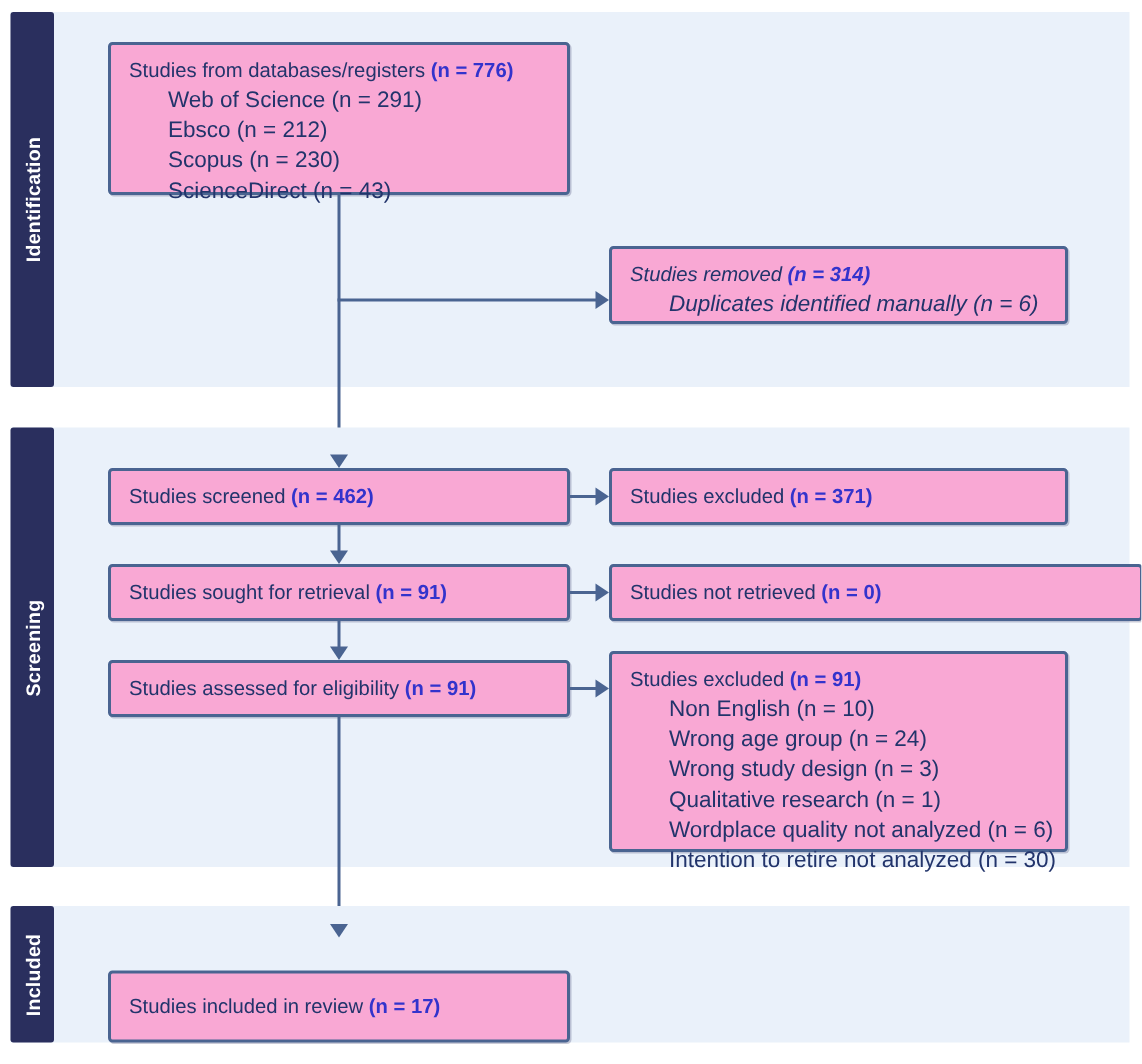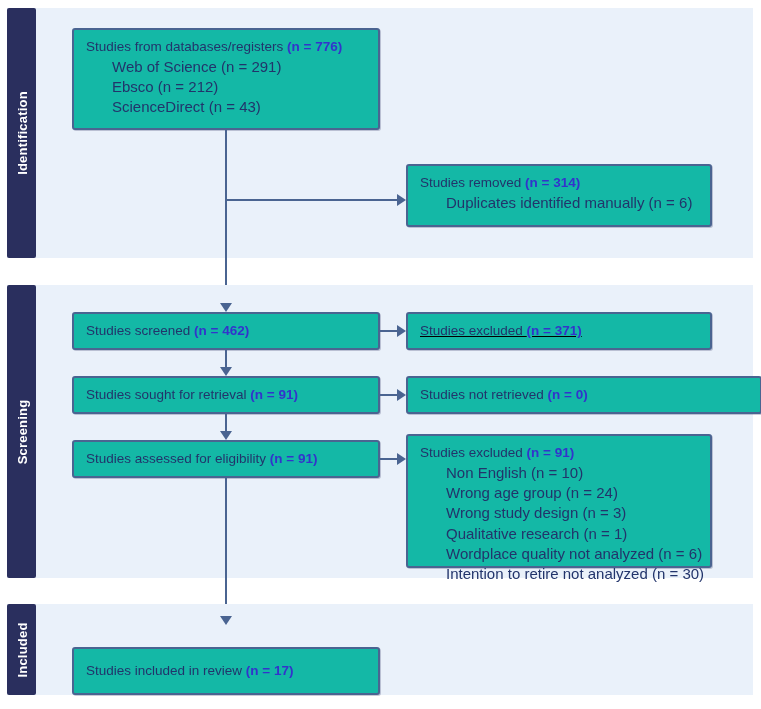--- a/index.html
+++ b/index.html
@@ -38,21 +38,21 @@
     color: #ffffff;
     font-size: 13px;
     font-weight: bold;
     letter-spacing: 0.2px;
     font-family: "Liberation Sans", sans-serif;
   }
 
   
   .node-box {
     position: absolute;
-    background: #14b8a6;
+    background: #f9a8d4;
     border: 2px solid #4a6491;
     border-radius: 3px;
     box-sizing: border-box;
     box-shadow: 1px 1px 0 rgba(42,47,94,0.25);
   }
   .node-inner {
     padding: 8px 10px 8px 12px;
     font-size: 13.5px;
     color: #22346b;
     line-height: 1.32;
@@ -121,26 +121,27 @@
   </div>
 
   <div class="node-box" style="left:72px; top:28px; width:308px; height:102px;">
     <div class="node-inner">
       <div class="node-title">
         <span>Studies from databases/registers </span><span class="count">(n = 776)</span>
       </div>
       <ul class="sub-list">
         <li>Web of Science (n = 291)</li>
         <li>Ebsco (n = 212)</li>
+        <li>Scopus (n = 230)</li>
         <li>ScienceDirect (n = 43)</li>
       </ul>
     </div>
   </div>
 
-  <div class="node-box" style="left:406px; top:164px; width:306px; height:63px;">
+  <div class="node-box" style="left:406px; top:164px; width:306px; height:52px;font-style:italic;">
     <div class="node-inner">
       <div class="node-title">
         <span>Studies removed </span><span class="count">(n = 314)</span>
       </div>
       <ul class="sub-list">
         <li>Duplicates identified manually (n = 6)</li>
       </ul>
     </div>
   </div>
 
@@ -157,21 +158,21 @@
   <div class="arrow-down" style="left:220px; top:303px;"></div>
 
   <div class="node-box" style="left:72px; top:312px; width:308px; height:38px;">
     <div class="node-inner center-v">
       <div class="node-title">
         <span>Studies screened </span><span class="count">(n = 462)</span>
       </div>
     </div>
   </div>
 
-  <div class="node-box" style="left:406px; top:312px; width:306px; height:38px;text-decoration:underline;">
+  <div class="node-box" style="left:406px; top:312px; width:306px; height:38px;">
     <div class="node-inner center-v">
       <div class="node-title">
         <span>Studies excluded </span><span class="count">(n = 371)</span>
       </div>
     </div>
   </div>
 
   <div class="conn conn-h" style="left:380px; top:330px; width:19px; height:2px;"></div>
   <div class="arrow-right" style="left:397px; top:325px;"></div>
 

